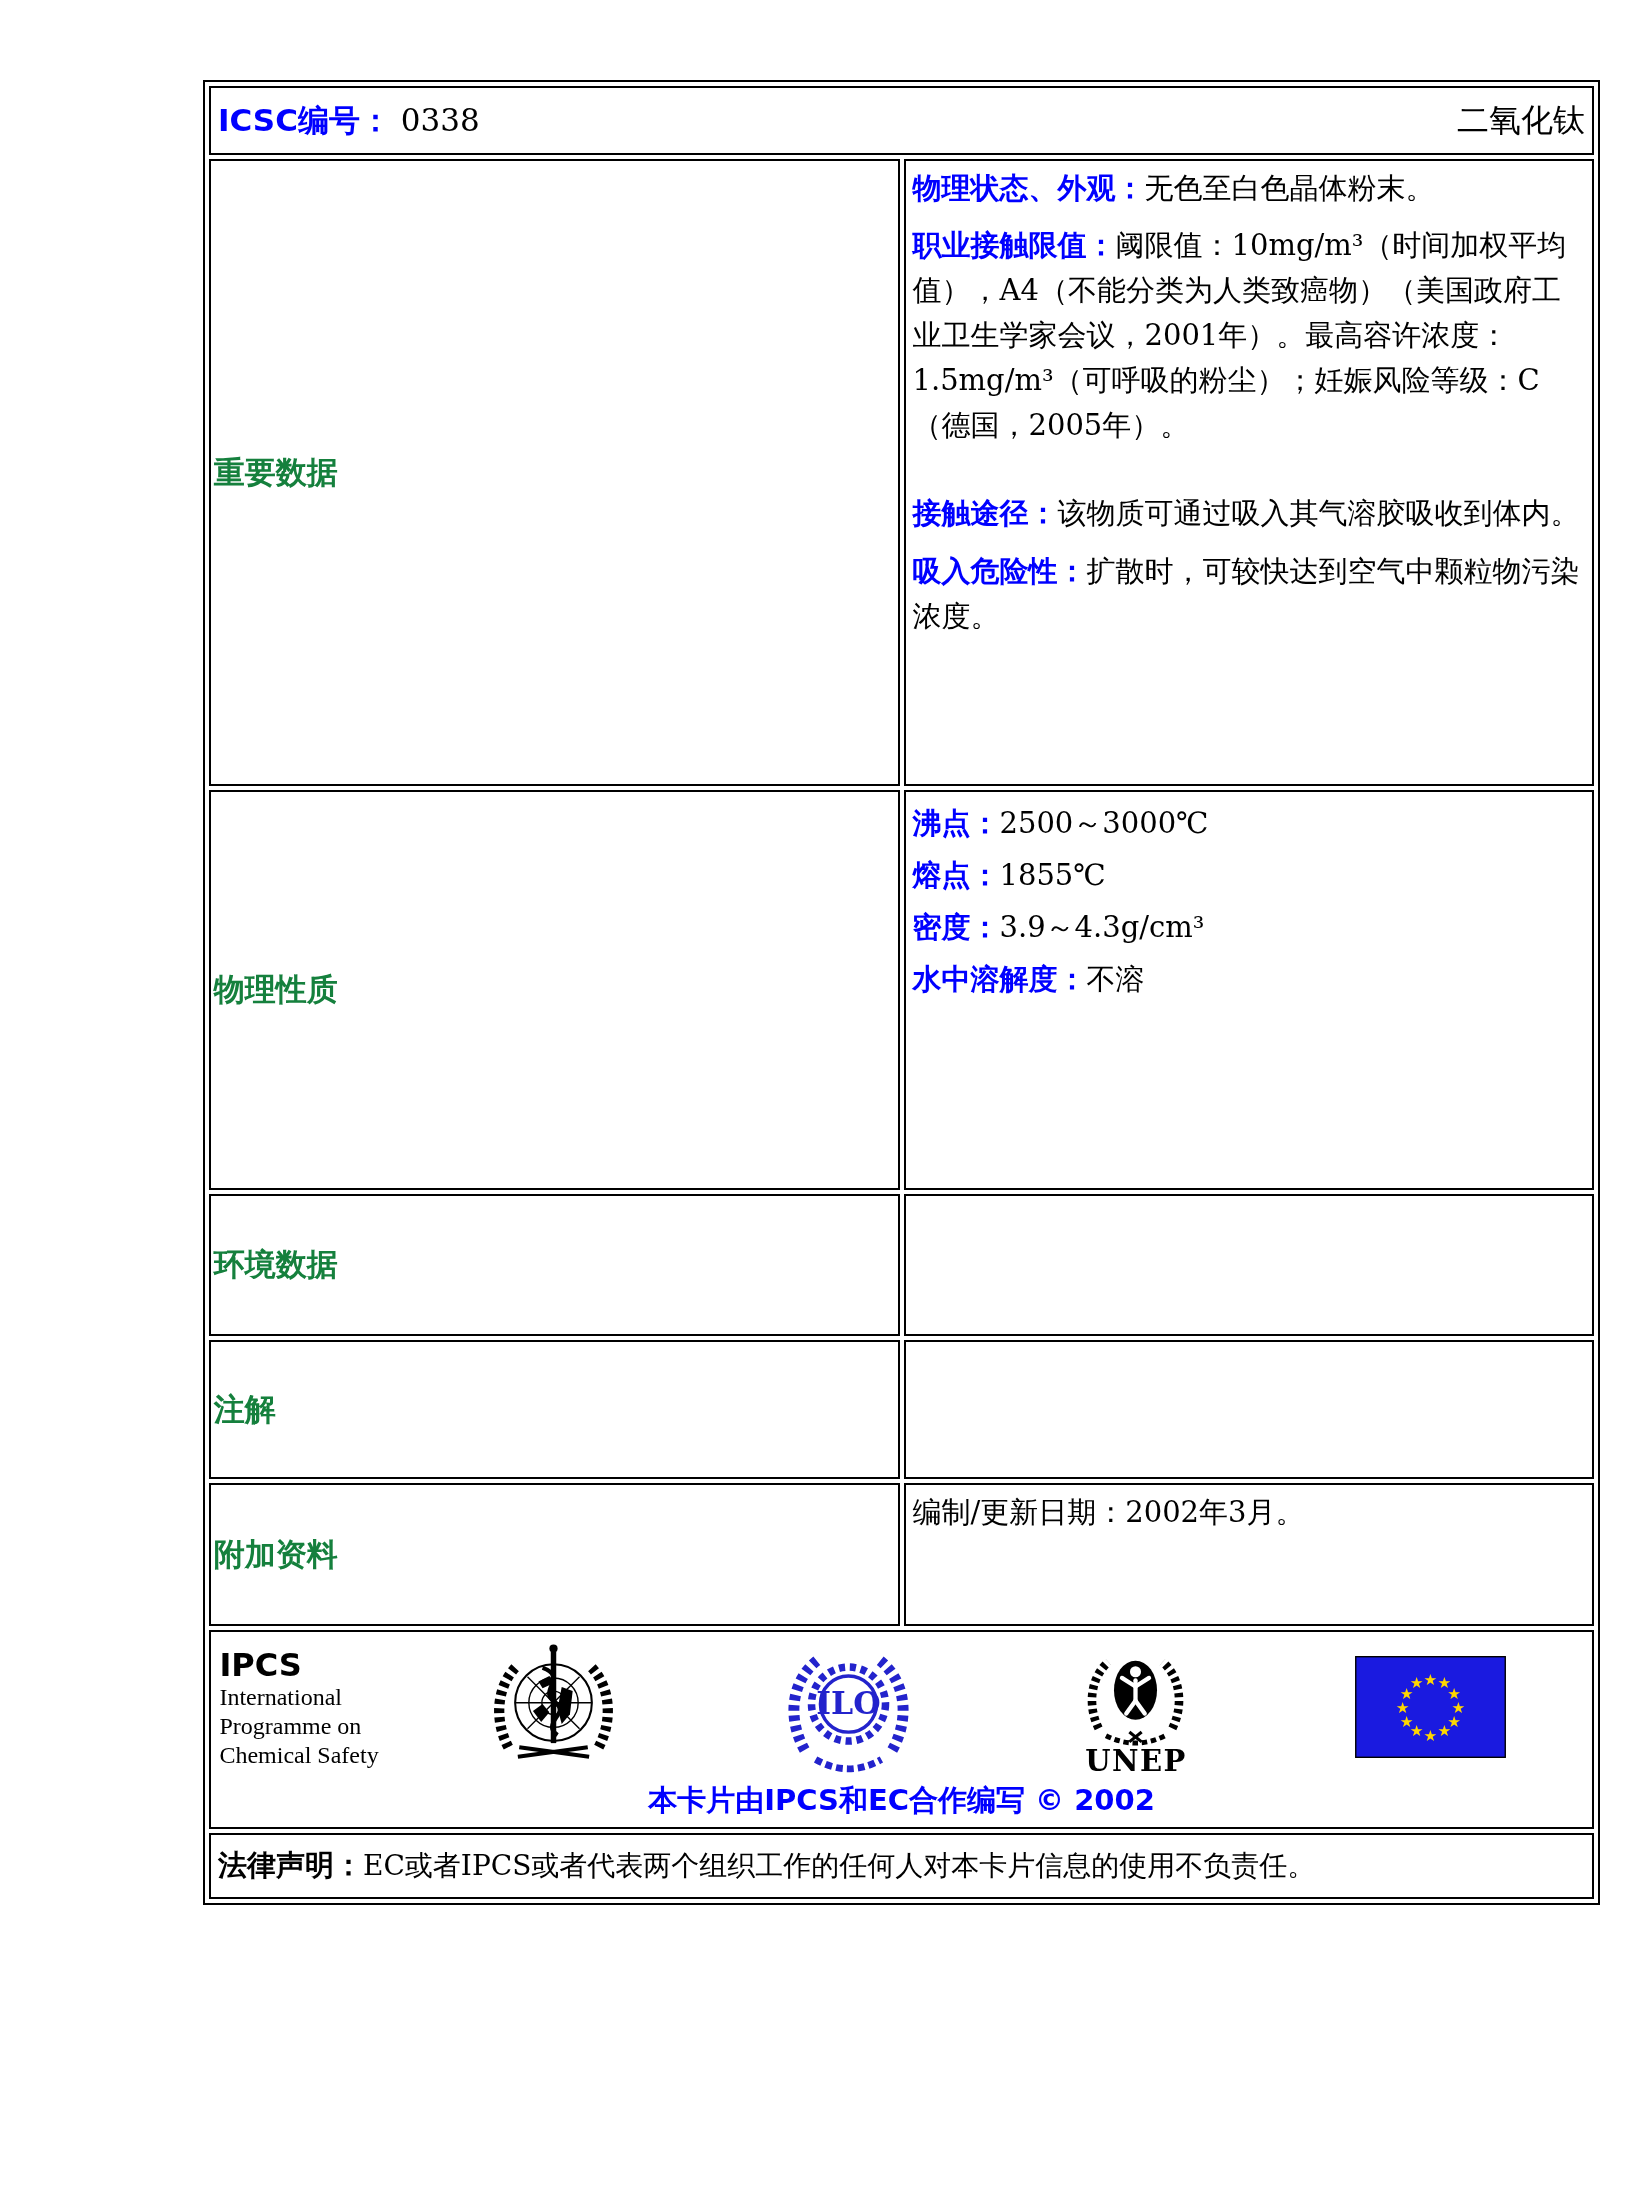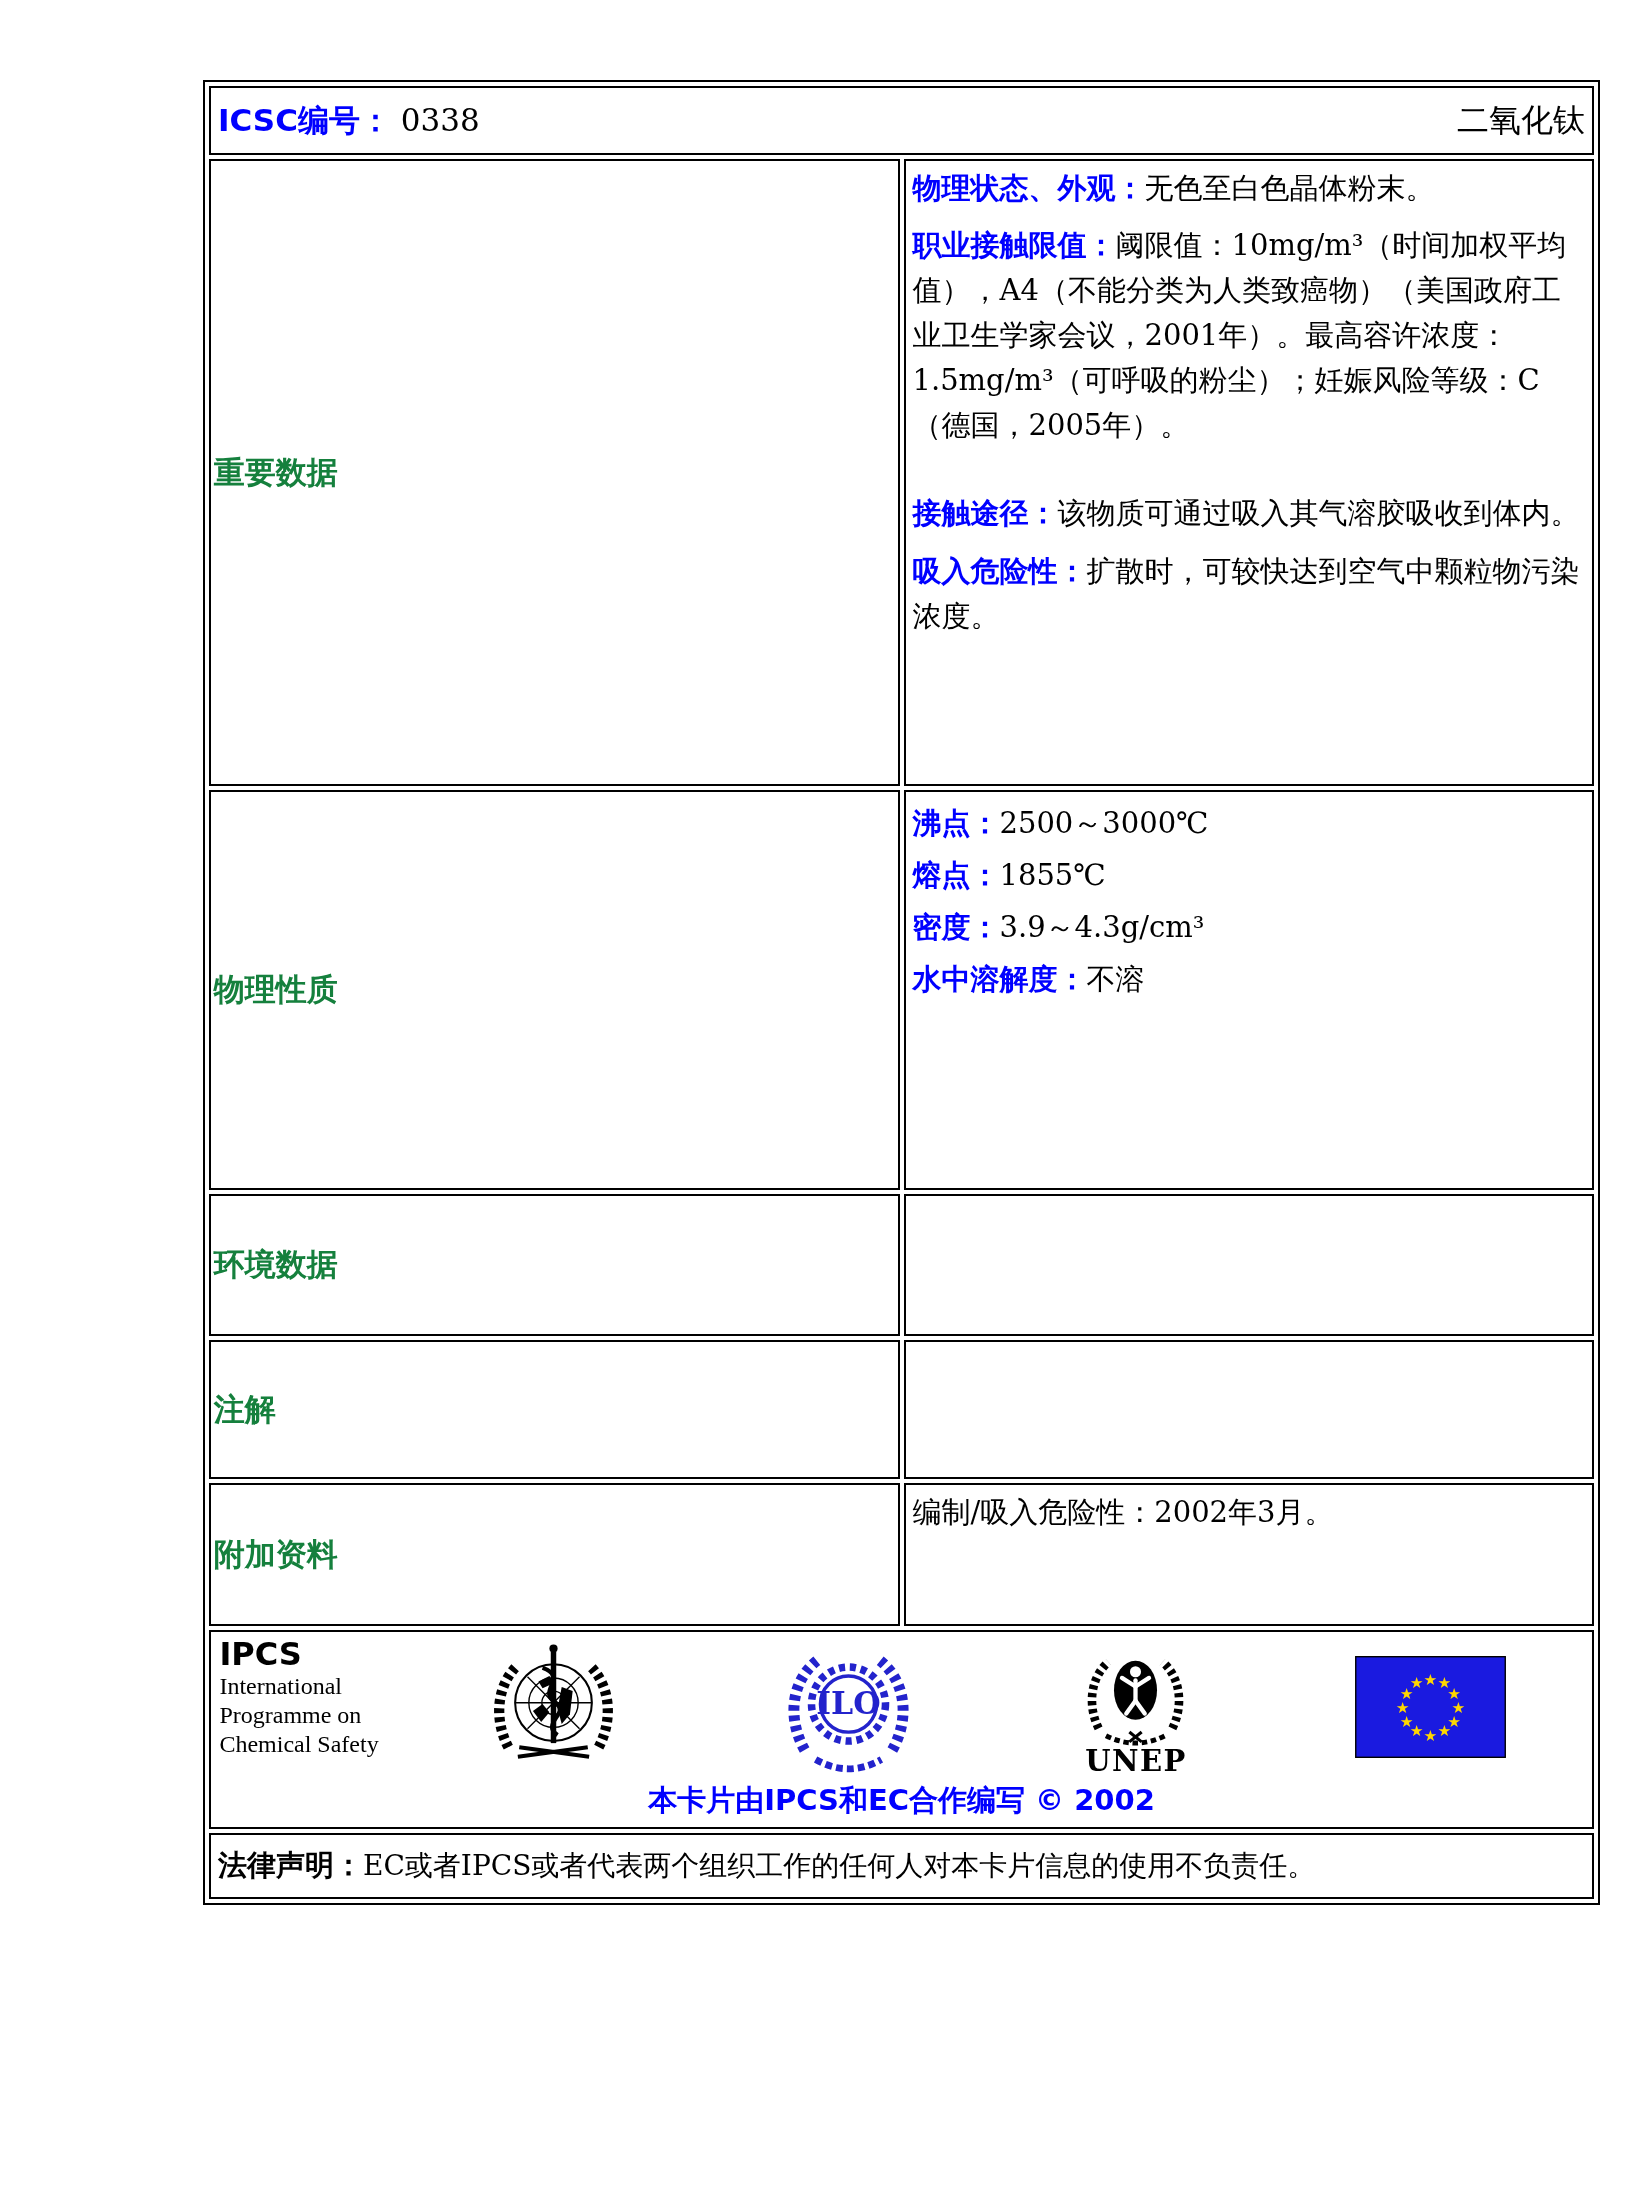--- a/index.html
+++ b/index.html
@@ -79,21 +79,21 @@
     font-weight:bold;
   }
   .kv { margin:0; }
   .kv + .kv { margin-top:12.6px; }
   .kv.gap { margin-top:43px; }
 
   .prop-line { line-height:52px; }
 
   
   .logos-cell { position:relative; }
-  .logos-row { display:flex; height:145px; }
+  .logos-row { display:flex; align-items:center; height:145px; }
   .ipcs-block { width:187px; margin-left:1.4px; font-family:"DejaVu Sans", sans-serif; color:#000; }
   .ipcs-acronym { font-size:32px; font-weight:bold; line-height:36px; }
   .ipcs-line { font-size:24px; line-height:29px;font-family:Liberation Serif, serif; }
   .org-logos { flex:1; display:flex; justify-content:space-around; align-items:center; }
   .unep-block { display:flex; flex-direction:column; align-items:center; }
   .unep-text { font-family:"DejaVu Serif", serif; font-weight:bold; font-size:29px; line-height:29px; letter-spacing:1.4px; margin-top:-2.8px; }
   .footer-caption {
     position:absolute;
     left:0; right:0; bottom:5.6px;
     text-align:center;
@@ -157,21 +157,21 @@
       <td class="content-cell"></td>
     </tr>
 
     <tr>
       <td class="label-cell" style="height:128px;">注解</td>
       <td class="content-cell"></td>
     </tr>
 
     <tr>
       <td class="label-cell" style="height:131px;">附加资料</td>
-      <td class="content-cell">编制/吸入危险性：2002年3月。</td>
+      <td class="content-cell">编制/更新日期：2002年3月。</td>
     </tr>
 
     <tr>
       <td colspan="2" class="logos-cell" style="height:183px;">
         <div class="logos-row">
           <div class="ipcs-block">
             <div class="ipcs-acronym">IPCS</div>
             <div class="ipcs-line">International</div>
             <div class="ipcs-line">Programme on</div>
             <div class="ipcs-line">Chemical Safety</div>

